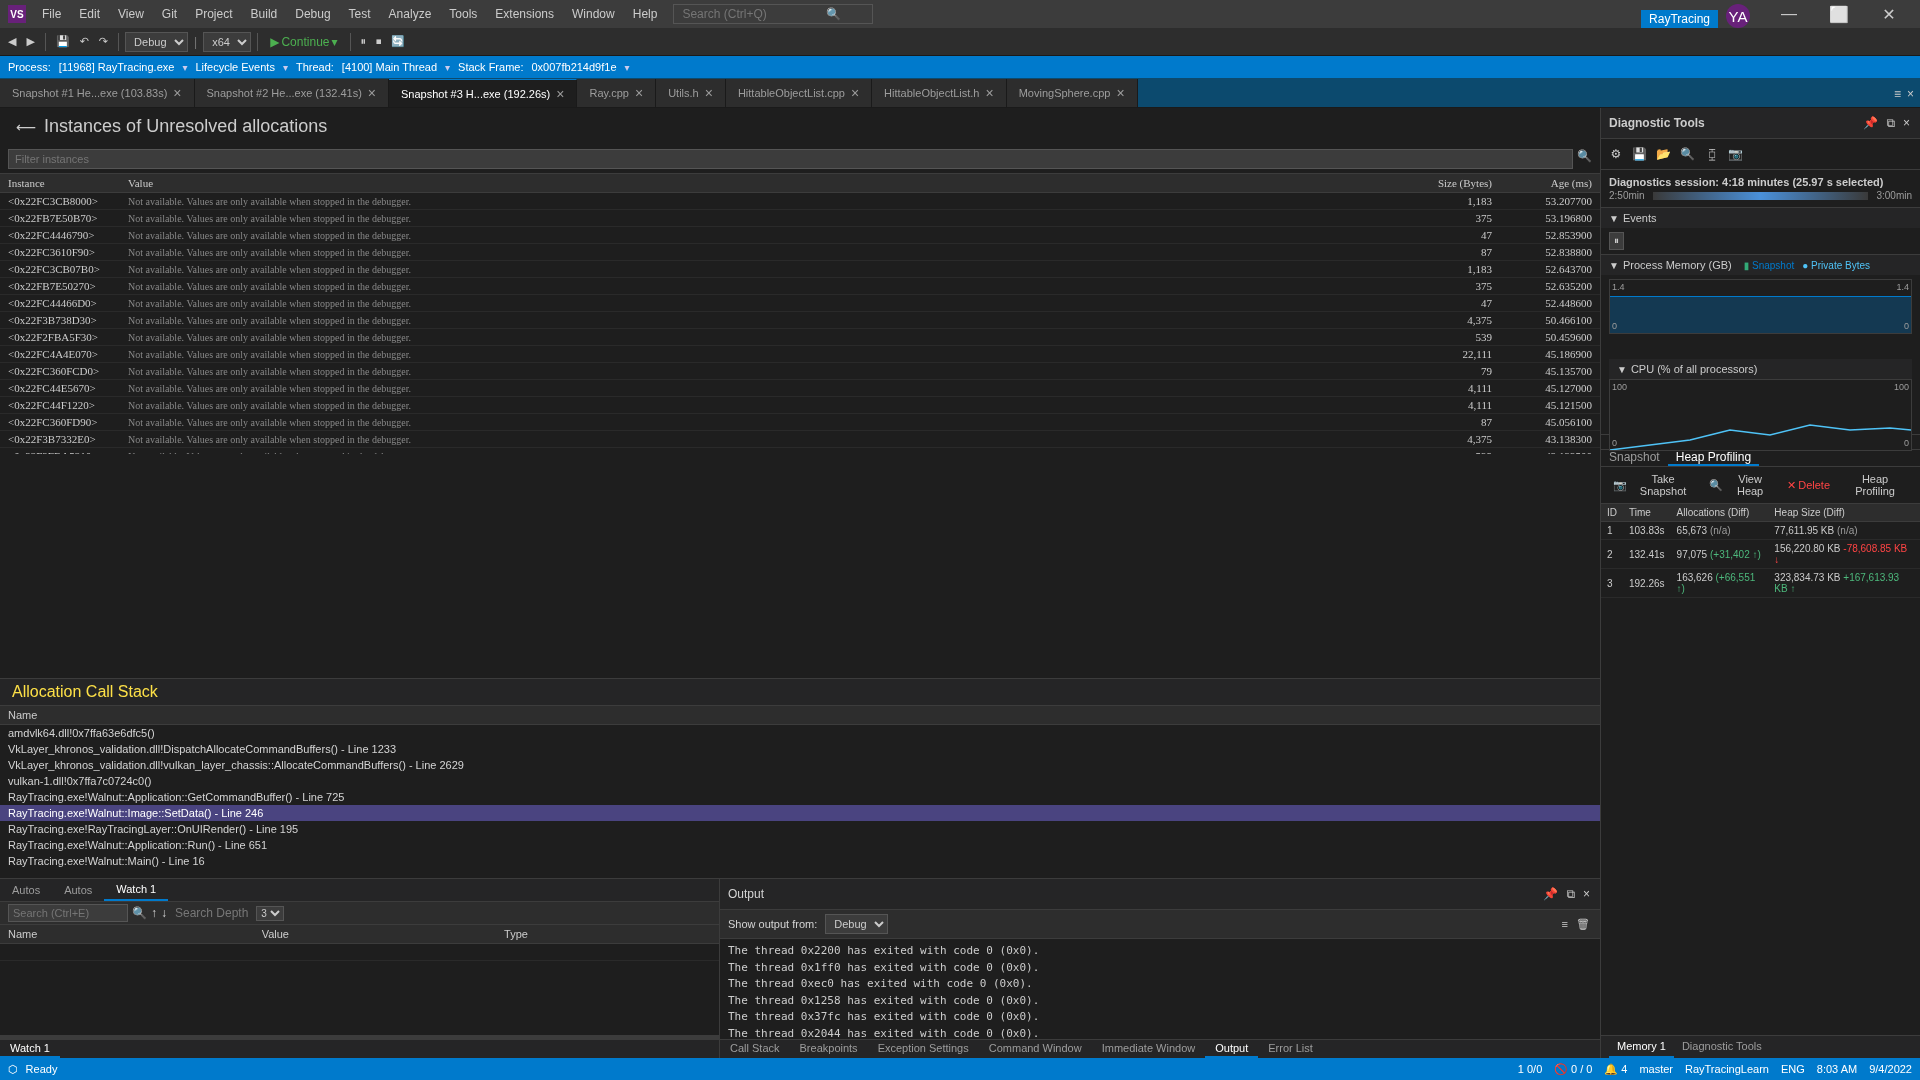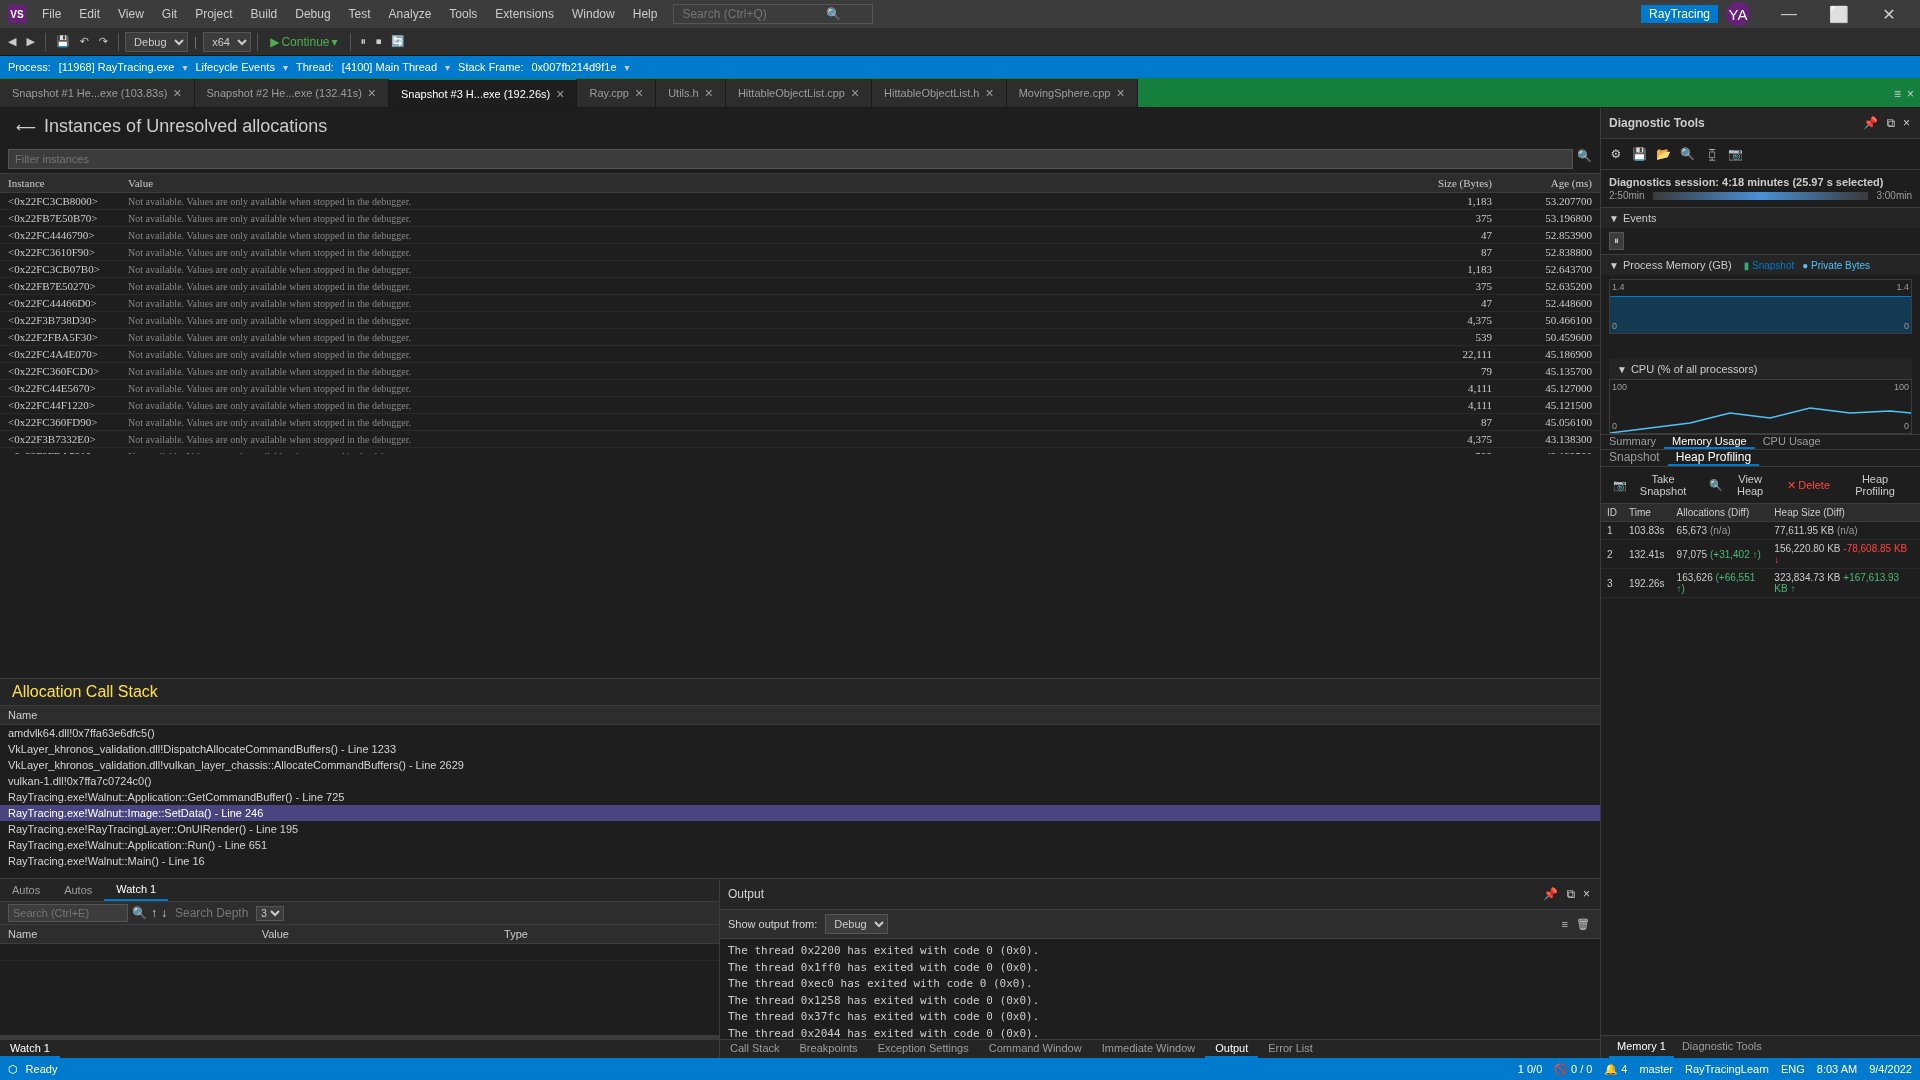--- a/index.html
+++ b/index.html
@@ -22,21 +22,21 @@
     #toolbar { height: 28px; background: #2d2d2d; display: flex; align-items: center; padding: 0 4px; border-bottom: 1px solid #1a1a1a; gap: 2px; }
     #toolbar .tb-btn { padding: 2px 4px; cursor: pointer; color: #ccc; font-size: 11px; display: flex; align-items: center; gap: 2px; }
     #toolbar .tb-separator { width: 1px; height: 18px; background: #555; margin: 0 4px; }
     #toolbar .tb-dropdown { background: #3c3c3c; border: 1px solid #555; color: #ccc; padding: 2px 4px; font-size: 11px; cursor: pointer; }
     #toolbar .tb-green-btn { background: transparent; border: none; color: #4caf50; cursor: pointer; font-size: 12px; display: flex; align-items: center; gap: 2px; padding: 2px 6px; }
 
     
     #process-bar { height: 22px; background: #007acc; display: flex; align-items: center; padding: 0 8px; gap: 8px; font-size: 11px; color: white; }
 
     
-    #tabs-bar { height: 30px; background: #15803d; display: flex; align-items: flex-end; border-bottom: 1px solid #1a1a1a; }
+    #tabs-bar { height: 30px; background: #0c4a6e; display: flex; align-items: flex-end; border-bottom: 1px solid #1a1a1a; }
     .tab { height: 28px; padding: 0 12px; display: flex; align-items: center; gap: 6px; cursor: pointer; font-size: 11px; color: #9d9d9d; background: #2d2d2d; border-right: 1px solid #1a1a1a; white-space: nowrap; }
     .tab.active { background: #1e1e1e; color: #ffffff; border-top: 1px solid #007acc; }
     .tab .close-tab { color: #9d9d9d; font-size: 14px; line-height: 1; }
     #tabs-bar .tab-icons { display: flex; gap: 2px; margin-left: auto; padding: 4px; }
 
     
     #main-layout { display: flex; height: calc(1080px - 28px - 28px - 22px - 30px - 26px); }
 
     
     #instances-panel { flex: 1; display: flex; flex-direction: column; overflow: hidden; min-height: 0; }
@@ -84,21 +84,21 @@
     .events-btn { background: #3c3c3c; border: 1px solid #555; color: #ccc; padding: 2px 4px; font-size: 10px; cursor: pointer; }
     #process-memory-chart { height: 80px; padding: 4px 8px; position: relative; }
     .chart-area { height: 55px; background: #1e1e1e; position: relative; border: 1px solid #3c3c3c; }
     .chart-fill { position: absolute; bottom: 0; left: 0; right: 0; background: rgba(0, 122, 204, 0.3); border-top: 1px solid #007acc; }
     .chart-label { position: absolute; font-size: 9px; color: #9d9d9d; }
     .chart-label.top-left { top: 2px; left: 2px; }
     .chart-label.bottom-left { bottom: 2px; left: 2px; }
     .chart-label.top-right { top: 2px; right: 2px; }
     .chart-label.bottom-right { bottom: 2px; right: 2px; }
     #cpu-chart { height: 80px; padding: 4px 8px; border-bottom: 1px solid #3c3c3c; }
-    .cpu-chart-area { height: 55px; background: #1e1e1e; border: 1px solid #3c3c3c; position: relative; }
+    .cpu-chart-area { height: 72px; background: #1e1e1e; border: 1px solid #3c3c3c; position: relative; }
     #snapshot-tabs { display: flex; border-bottom: 1px solid #3c3c3c; font-size: 11px; }
     .snap-tab { padding: 0 8px; cursor: pointer; color: #9d9d9d; }
     .snap-tab.active { color: #fff; border-bottom: 2px solid #007acc; }
     #snapshot-toolbar { padding: 4px 8px; display: flex; gap: 4px; align-items: center; border-bottom: 1px solid #3c3c3c; }
     .snap-btn { background: transparent; border: none; color: #ccc; font-size: 11px; cursor: pointer; display: flex; align-items: center; gap: 2px; padding: 2px 4px; }
     .snap-btn.heap { color: #ccc; }
     .snap-btn.delete { color: #f44; }
     #snapshot-table { font-size: 11px; }
     #snapshot-table table { width: 100%; border-collapse: collapse; }
     #snapshot-table th { background: #2d2d2d; padding: 3px 6px; color: #ccc; font-weight: normal; text-align: left; border-bottom: 1px solid #3c3c3c; font-size: 10px; }
@@ -152,21 +152,21 @@
       <span class="menu-item">Tools</span>
       <span class="menu-item">Extensions</span>
       <span class="menu-item">Window</span>
       <span class="menu-item">Help</span>
     </div>
     <div class="search-box">
       <input type="text" placeholder="Search (Ctrl+Q)" style="">
       <span>🔍</span>
     </div>
   </div>
-  <div style="display:flex;align-items:center;gap:8px;">
+  <div style="display:flex;align-items:flex-end;gap:8px;">
     <div class="raytracing-badge">RayTracing</div>
     <div class="user-icon">YA</div>
     <div class="window-controls">
       <div class="win-btn">—</div>
       <div class="win-btn">⬜</div>
       <div class="win-btn close">✕</div>
     </div>
   </div>
 </div>
 

